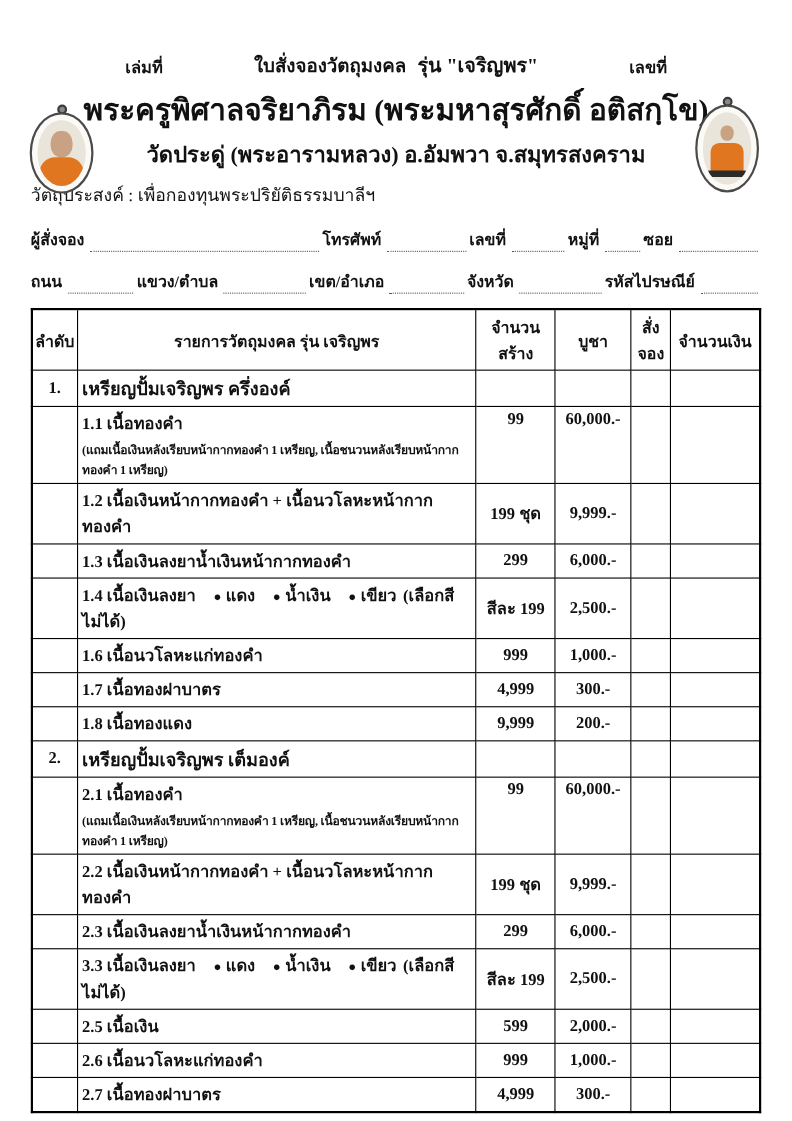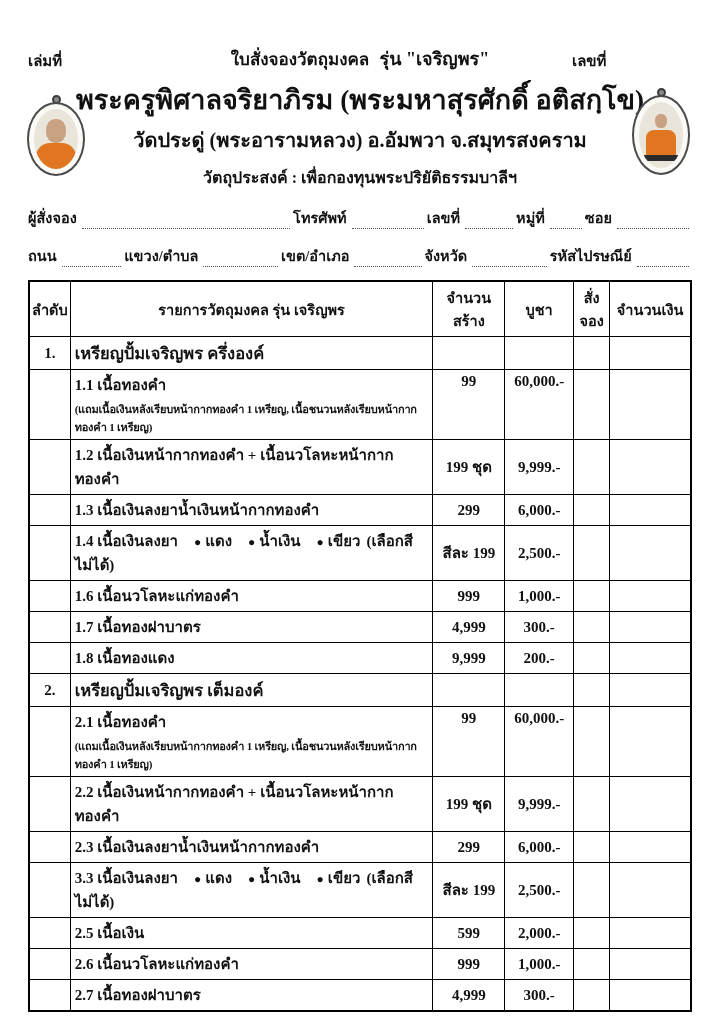--- a/index.html
+++ b/index.html
@@ -6,28 +6,28 @@
   body{
     width:720px;height:1019px;
     font-family:"Liberation Serif","DejaVu Serif",serif;
     color:#111;
     -webkit-font-smoothing:antialiased;
   }
   .page{position:relative;width:720px;height:1019px;box-sizing:border-box;padding:44px 28px 0;overflow:hidden;}
 
   
   .topline{display:flex;align-items:flex-end;font-size:15px;font-weight:700;}
-  .topline .left{width:120px;text-align:left;}
+  .topline .left{width:120px;text-align:right;}
   .topline .center{flex:1;text-align:center;font-size:17px;}
   .topline .center .edition{font-weight:800;font-size:18px;margin-left:6px;}
   .topline .right{width:120px;text-align:left;}
 
   .main-title{text-align:center;font-size:27px;font-weight:700;margin-top:12px;line-height:1.15;}
   .temple-line{text-align:center;font-size:20px;font-weight:800;margin-top:8px;}
-  .purpose-line{text-align:center;font-size:16px;font-weight:700;margin-top:9px;}
+  .purpose-line{text-align:left;font-size:16px;font-weight:400;margin-top:9px;}
 
   
   .medallion{position:absolute;width:62px;}
   .medallion .loop{width:9px;height:9px;border:2px solid #3a3a3a;border-radius:50%;margin:0 auto;background:#888;box-sizing:border-box;}
   .medallion .oval{width:58px;height:74px;border:2px solid #4a4a4a;border-radius:50%;background:#fbfaf6;margin:-2px auto 0;position:relative;box-sizing:border-box;}
   .medallion .photo{position:absolute;left:5px;top:5px;right:5px;bottom:5px;border-radius:50%;overflow:hidden;background:#e9e5da;}
   .medallion .head{position:absolute;left:50%;transform:translateX(-50%);background:#c9a183;border-radius:45%;}
   .medallion .robe{position:absolute;left:50%;transform:translateX(-50%);background:#e0761f;}
   .medallion .base{position:absolute;left:50%;transform:translateX(-50%);background:#2b2b2b;border-radius:3px;}
   .med-left{left:25px;top:95px;}

